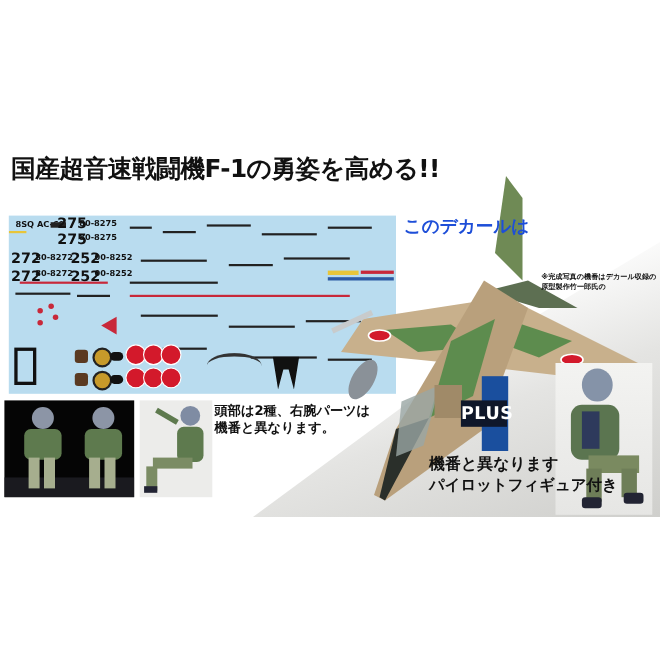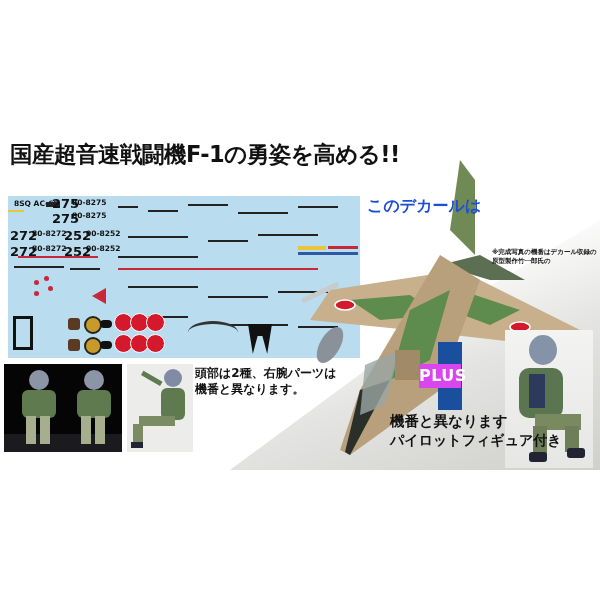--- a/index.html
+++ b/index.html
@@ -15,21 +15,21 @@
   .decal .blue{position:absolute;height:3px;background:#2d5aa3;}
   .hinomaru{position:absolute;width:17px;height:17px;border-radius:50%;background:#d3192b;border:1px solid #fff;}
   .emblem{position:absolute;width:14px;height:14px;border-radius:50%;background:#c79a2a;border:2px solid #222;}
   .callout{left:355px;top:197px;color:#1d4ed8;font-weight:bold;font-size:16px;line-height:18px;white-space:nowrap;margin-left:12px;}
   .note{left:492px;top:248px;font-size:6.5px;line-height:9px;color:#111;font-weight:bold;white-space:nowrap;}
   .backdrop{left:230px;top:220px;width:370px;height:250px;background:linear-gradient(160deg,#ffffff 30%,#e4e4e2 60%,#cfcfcc 100%);clip-path:polygon(100% 0,100% 100%,0 100%,55% 40%);}
   .photo1{left:4px;top:364px;width:118px;height:88px;background:#050505;}
   .photo2{left:127px;top:364px;width:66px;height:88px;background:#ececea;}
   .figtxt{left:195px;top:365px;font-weight:bold;font-size:12px;line-height:16px;color:#111;white-space:nowrap;}
   .plus-v{left:438px;top:342px;width:24px;height:68px;background:#1a4f9e;}
-  .plus-h{left:419px;top:364px;width:42px;height:24px;background:#d946ef;color:#fff;font-weight:bold;font-size:16px;text-align:center;line-height:24px;letter-spacing:0.5px;}
+  .plus-h{left:419px;top:364px;width:42px;height:24px;background:#0f172a;color:#fff;font-weight:bold;font-size:16px;text-align:center;line-height:24px;letter-spacing:0.5px;}
   .credit1{left:390px;top:412px;font-weight:bold;font-size:14.5px;color:#111;white-space:nowrap;}
   .credit2{left:390px;top:432px;font-weight:bold;font-size:14px;color:#111;white-space:nowrap;}
   .photo3{left:505px;top:330px;width:88px;height:138px;background:linear-gradient(180deg,#f3f3f1,#e6e6e4);}
 </style>
 </head>
 <body>
 
 <div class="abs headline">
   <div>国産超音速戦闘機F-1の勇姿を高める!!</div>
 </div>

